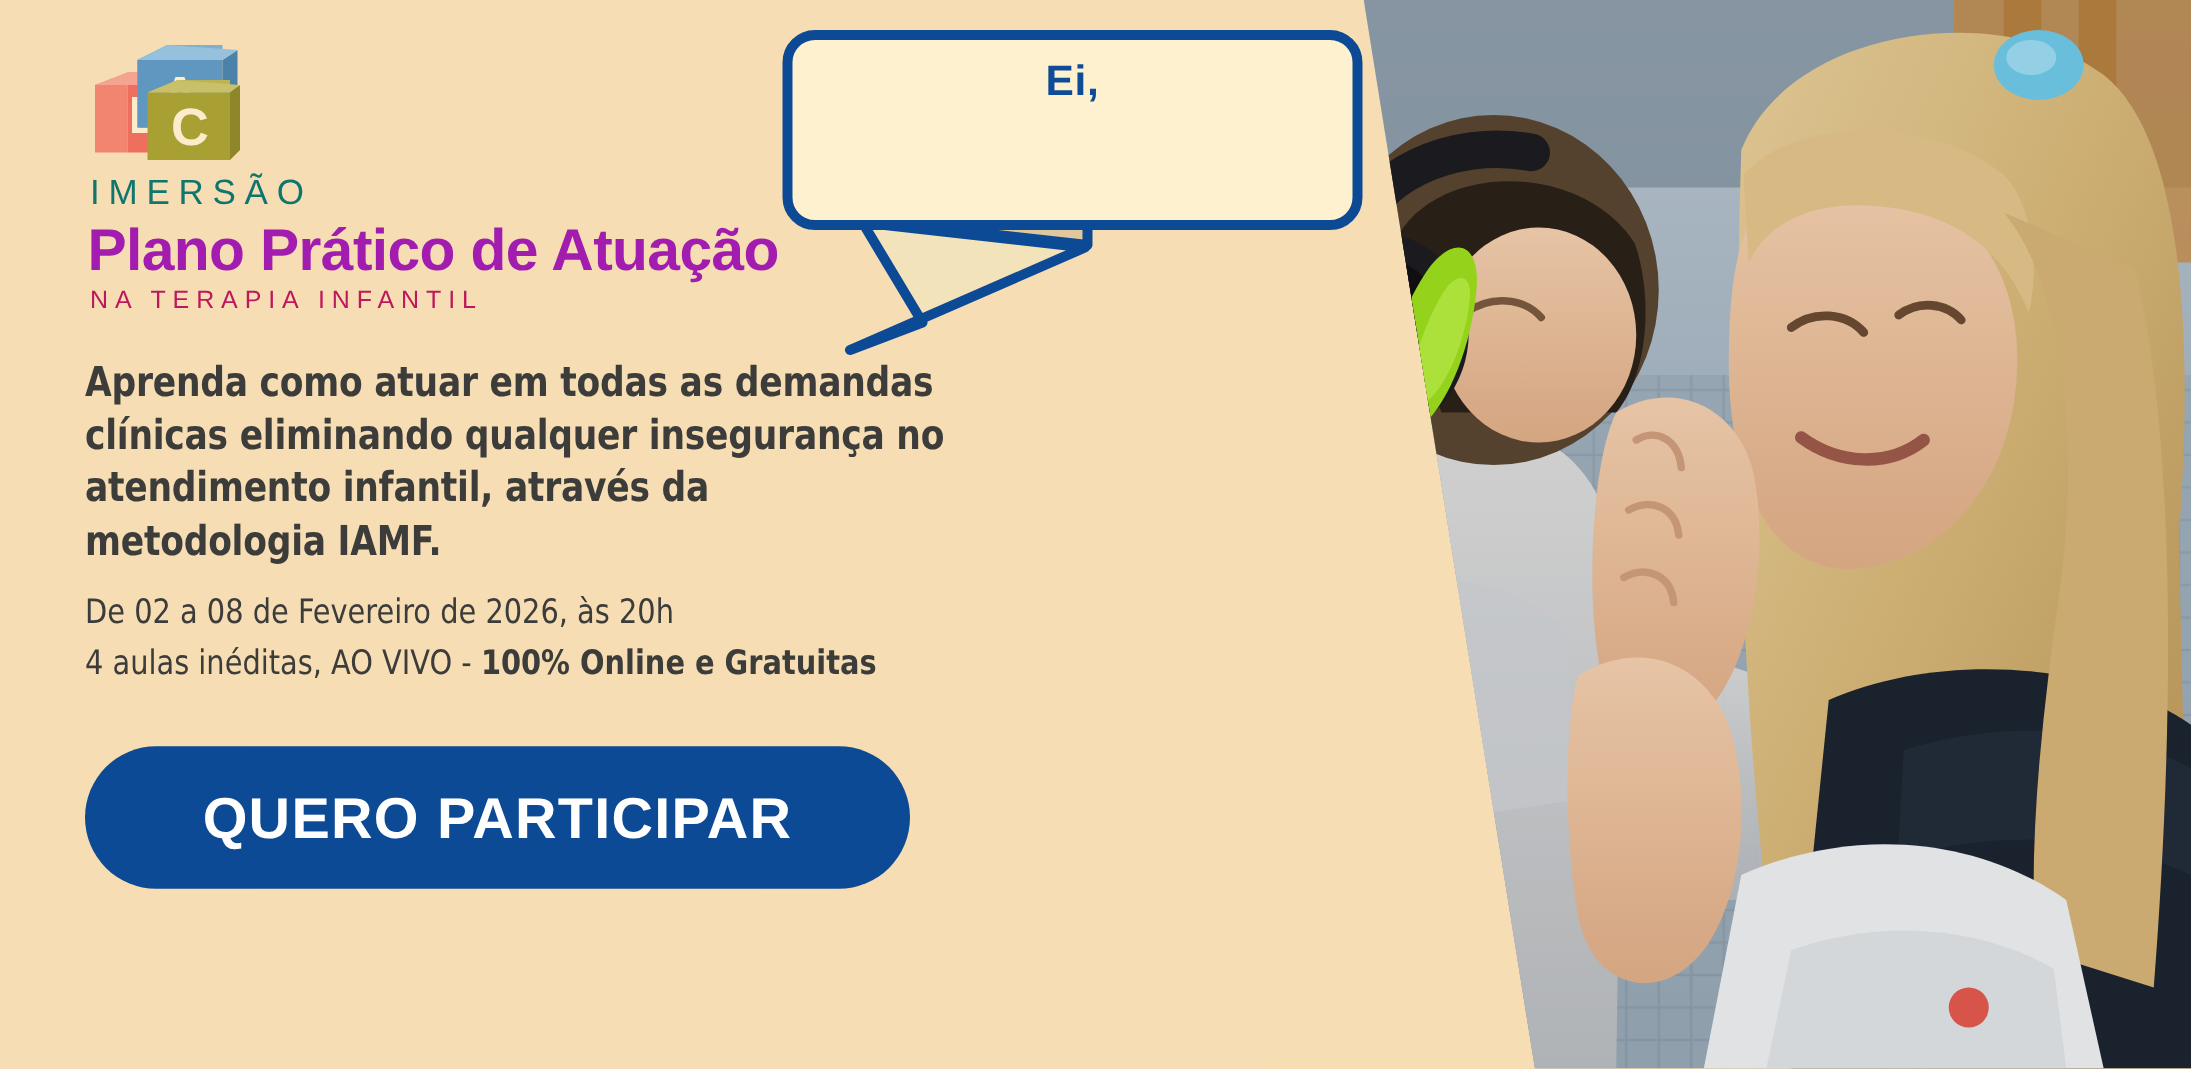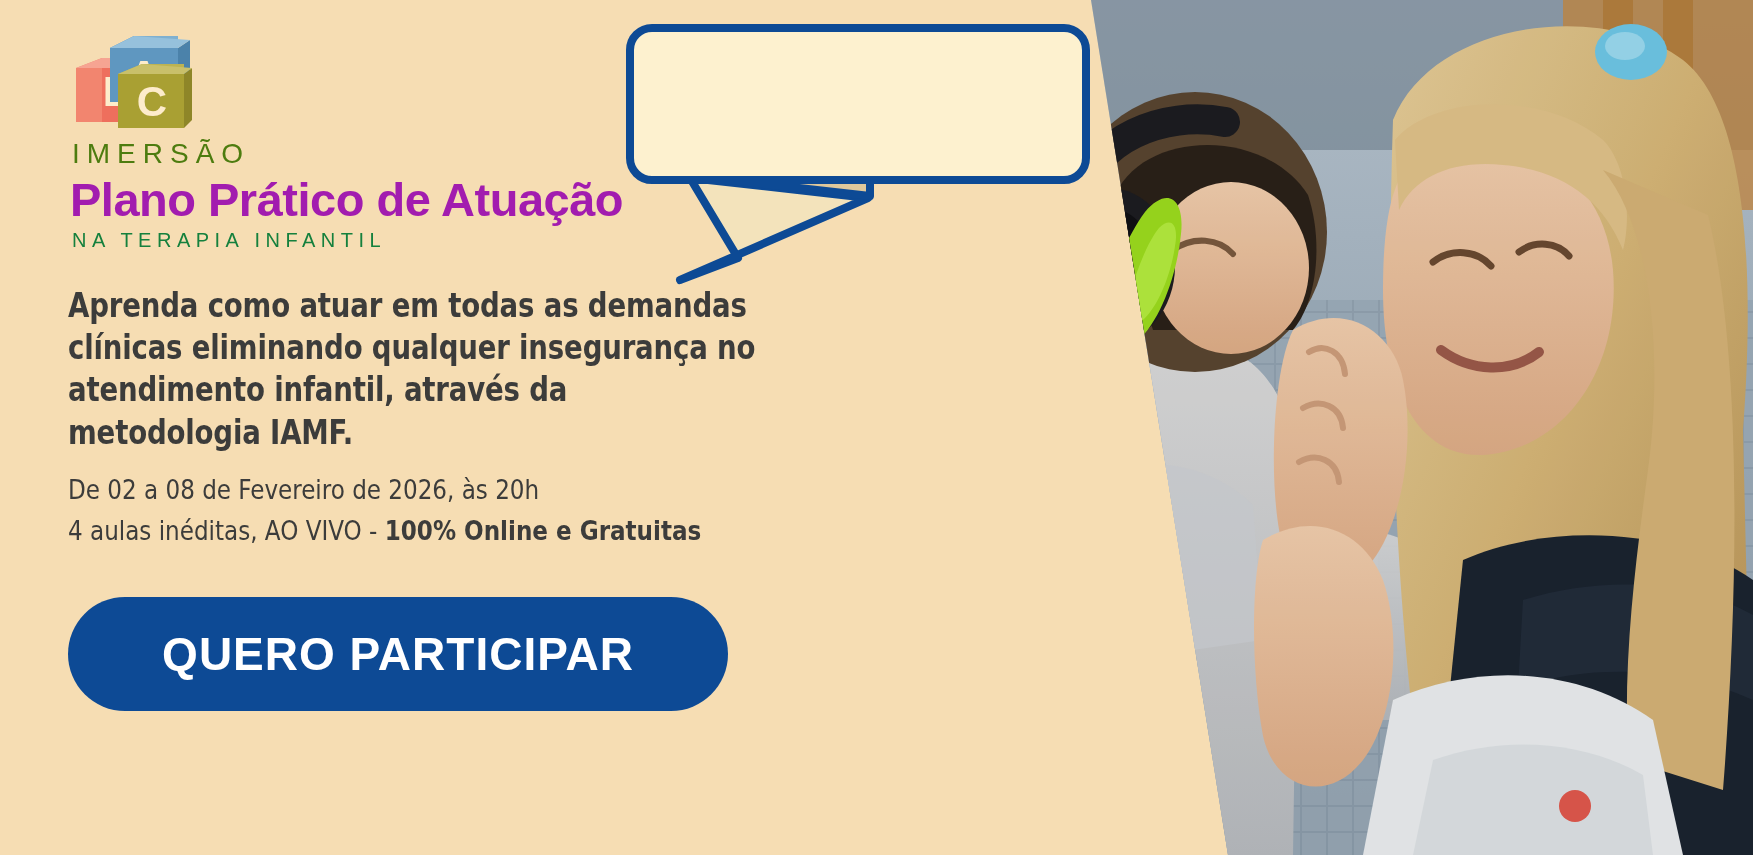--- a/index.html
+++ b/index.html
@@ -19,31 +19,31 @@
   .photo{position:absolute;inset:0;}
 
   
   .left{position:absolute;left:0;top:0;width:1000px;height:855px;}
 
   
   .logo{position:absolute;left:72px;top:28px;width:120px;height:110px;}
 
   .imersao{
     position:absolute;left:72px;top:140px;
-    font-size:28px;font-weight:400;letter-spacing:7px;color:#4d7c0f;
+    font-size:28px;font-weight:400;letter-spacing:7px;color:#0f766e;
     line-height:1;font-family:"Liberation Sans",sans-serif;
   }
   .headline{
     position:absolute;left:70px;top:175px;
     font-size:47px;font-weight:700;color:#a21caf;
     letter-spacing:-0.5px;line-height:1.05;white-space:nowrap;
   }
   .subhead{
     position:absolute;left:72px;top:230px;
-    font-size:20px;font-weight:400;letter-spacing:5.5px;color:#15803d;
+    font-size:20px;font-weight:400;letter-spacing:5.5px;color:#be185d;
     line-height:1;
   }
   .lead{
     position:absolute;left:68px;top:285px;width:740px;
     font-size:33px;font-weight:700;color:#3c3c3b;
     line-height:1.28;letter-spacing:-0.2px;
     font-family:"DejaVu Sans Condensed","Liberation Sans",sans-serif;
     transform:scaleX(0.93);transform-origin:left top;
   }
   .detail{
@@ -210,16 +210,17 @@
 
   <div class="bubble-wrap">
     <svg width="480" height="300" viewBox="0 0 480 300">
 
       <path d="M72 170 L120 250 L62 272 L250 190 Z" fill="#f3e3bb" stroke="#0d4a95" stroke-width="8" stroke-linejoin="round"></path>
       <path d="M74 168 L252 188 L252 124 Z" fill="#dfc89b" stroke="#0d4a95" stroke-width="8" stroke-linejoin="round"></path>
 
       <rect x="12" y="20" width="456" height="152" rx="22" ry="22" fill="#fdf1cf" stroke="#0d4a95" stroke-width="8"></rect>
     </svg>
     <div class="bubble-txt">
+      <div class="bubble-l1">Ei,</div>
     </div>
   </div>
 
 </div>
 
 </body></html>

